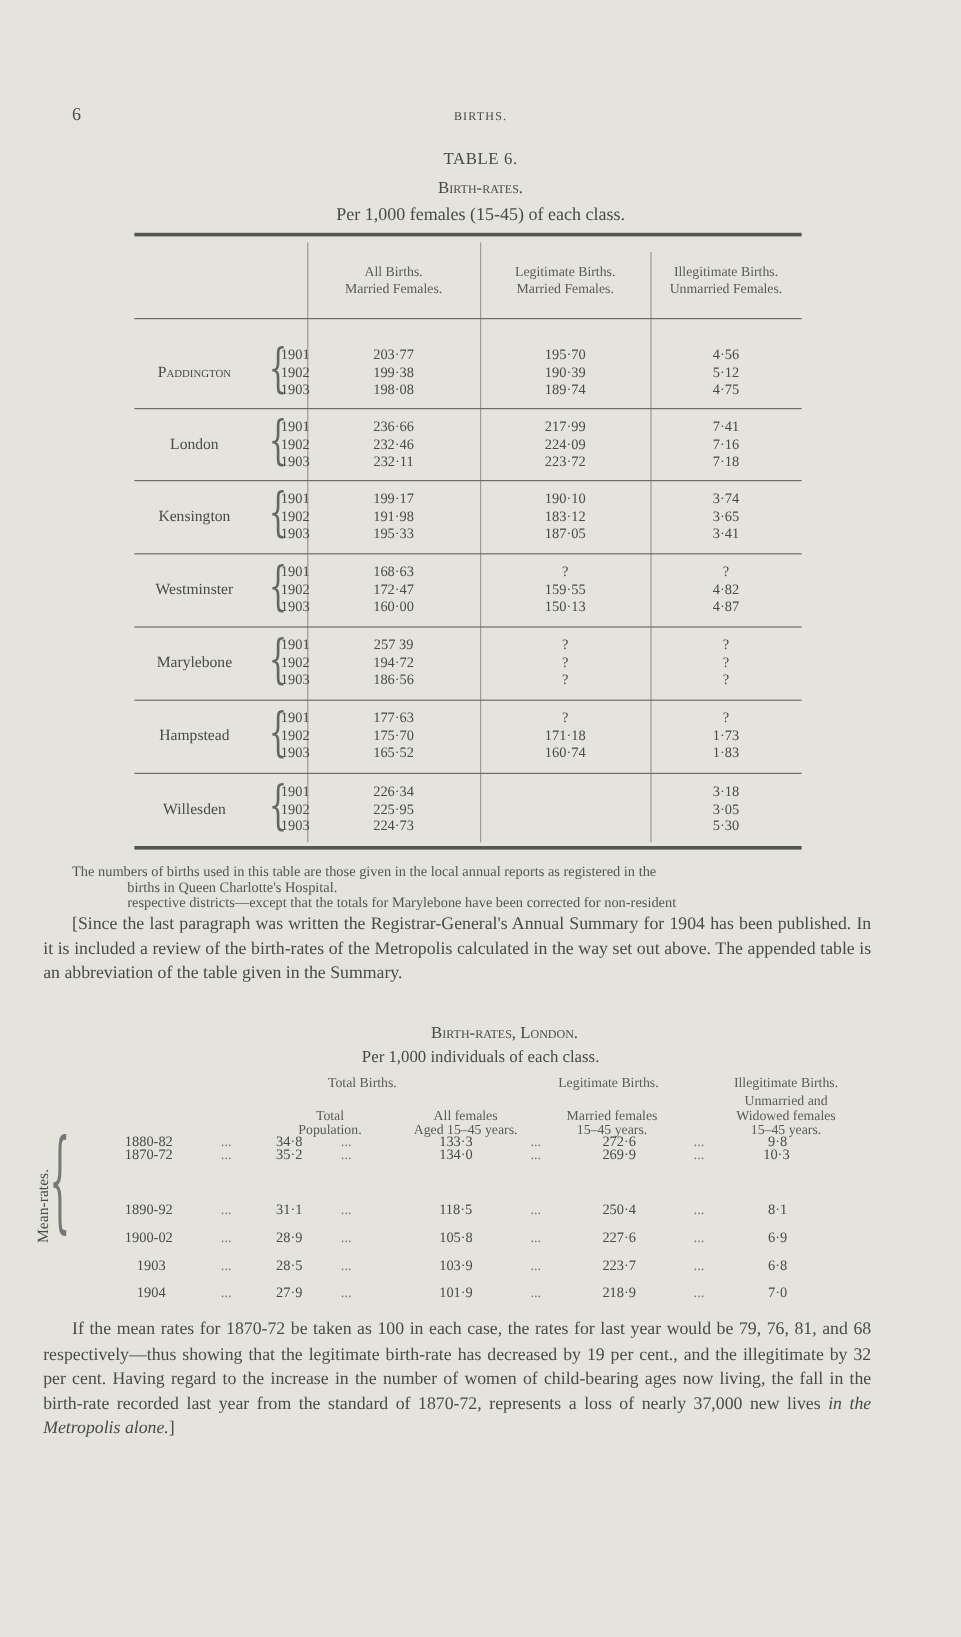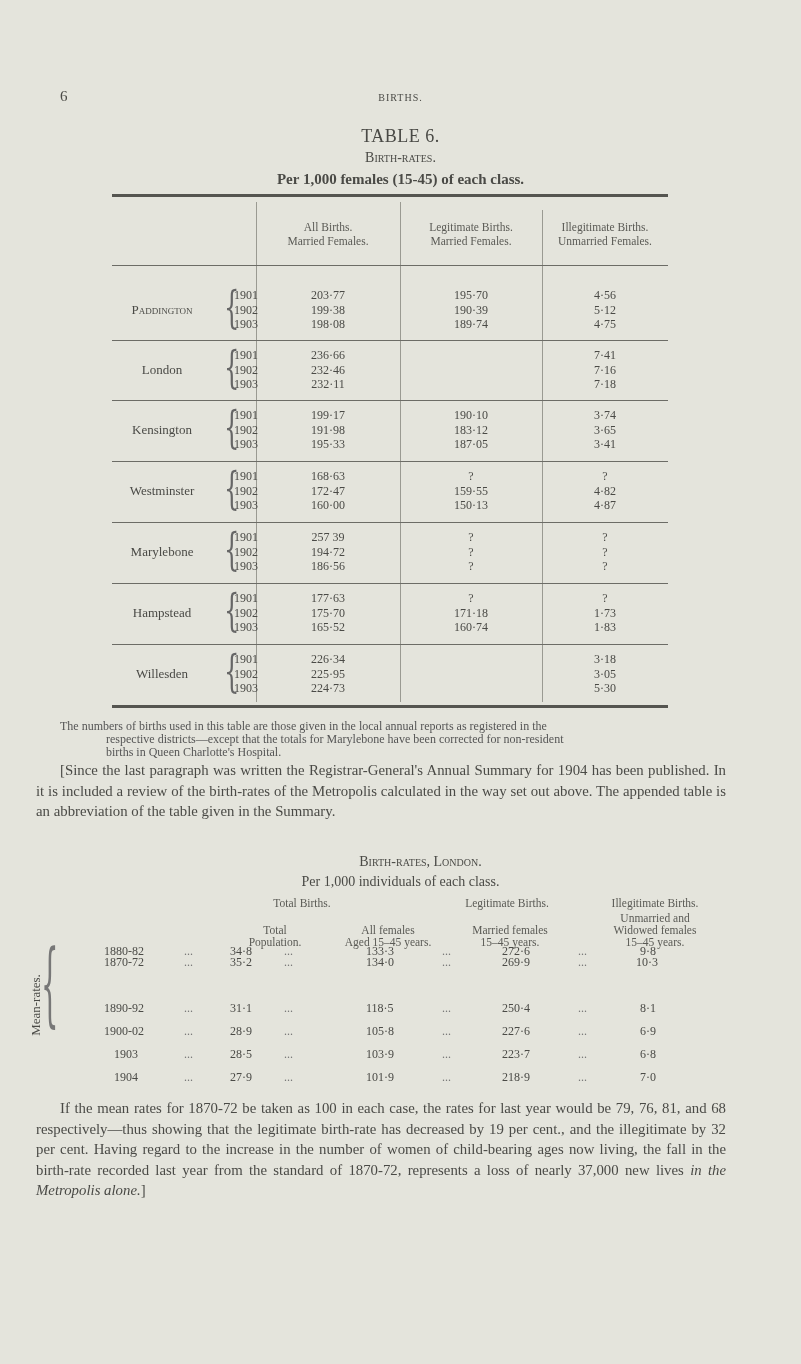--- a/index.html
+++ b/index.html
@@ -5,23 +5,23 @@
     html, body { margin: 0; padding: 0; }
     body {
       width: 801px; height: 1364px; position: relative; overflow: hidden;
       background: #e4e4dc;
       color: #4a4a46;
       font-family: "Liberation Serif", "DejaVu Serif", serif;
     }
     .abs { position: absolute; }
     .page-num { left: 60px; top: 88px; font-size: 15px; }
     .running-head { left: 0; width: 801px; top: 92px; text-align: center; font-size: 10px; letter-spacing: 1px; }
-    .table-title { left: 0; width: 801px; top: 126px; text-align: center; font-size: 18px; letter-spacing: 0.5px; }
+    .table-title { left: 0; width: 801px; top: 126px; text-align: center; font-size: 14px; letter-spacing: 0.5px; }
     .table-subtitle { left: 0; width: 801px; top: 150px; text-align: center; font-size: 14px; font-variant: small-caps; }
-    .table-caption { left: 0; width: 801px; top: 171px; text-align: center; font-size: 15px; font-weight: bold; }
+    .table-caption { left: 0; width: 801px; top: 171px; text-align: center; font-size: 15px; }
 
     
     .t6 { left: 112px; top: 194px; width: 556px; }
     .rule-thick { position: absolute; left: 0; width: 556px; height: 3px; background: #555550; }
     .vline { position: absolute; width: 1px; background: #9a9a92; }
     .hline { position: absolute; height: 1px; background: #6c6c66; }
     .col-head { position: absolute; text-align: center; font-size: 11.5px; line-height: 14px; color: #5a5a55; }
     .grp { position: absolute; left: 0; width: 556px; height: 56px; }
     .district { position: absolute; left: 0; width: 100px; font-size: 13px; top: 18px; text-align: center; }
     .district.sc { font-variant: small-caps; font-size: 13px; }
@@ -110,20 +110,25 @@
     <div class="years">
         <div>1901</div>
         <div>1902</div>
         <div>1903</div>
       </div>
     <div class="vals" style="left:144px; width:144px;">
         <div>236·66</div>
         <div>232·46</div>
         <div>232·11</div>
       </div>
+    <div class="vals" style="left:288px; width:142px;">
+        <div>217·99</div>
+        <div>224·09</div>
+        <div>223·72</div>
+      </div>
     <div class="vals" style="left:430px; width:126px;">
         <div>7·41</div>
         <div>7·16</div>
         <div>7·18</div>
       </div>
   </div>
   <div class="hline" style="left:0; width:556px; top:206px;"></div>
 
   <div class="grp" style="top:210px;">
     <div class="district">Kensington</div>
@@ -246,22 +251,22 @@
         <div>3·18</div>
         <div>3·05</div>
         <div>5·30</div>
       </div>
   </div>
   <div class="rule-thick" style="top:511px;"></div>
 </div>
 
 <div class="abs footnote">
   <span class="l1">The numbers of births used in this table are those given in the local annual reports as registered in the</span>
+  <span class="l2">births in Queen Charlotte's Hospital.</span>
   <span class="l2">respective districts—except that the totals for Marylebone have been corrected for non-resident</span>
-  <span class="l2">births in Queen Charlotte's Hospital.</span>
 </div>
 
 <div class="abs para p1">[Since the last paragraph was written the Registrar-General's Annual Summary for 1904 has been published. In it is included a review of the birth-rates of the Metropolis calculated in the way set out above. The appended table is an abbreviation of the table given in the Summary.</div>
 
 <div class="abs sum-title">Birth-rates, London.</div>
 <div class="abs sum-caption">Per 1,000 individuals of each class.</div>
 
 <div class="sum-head" style="left:262px; width:80px; top:897px;">Total Births.</div>
 <div class="sum-head" style="left:452px; width:110px; top:897px;">Legitimate Births.</div>
 <div class="sum-head" style="left:595px; width:120px; top:897px;">Illegitimate Births.</div>

